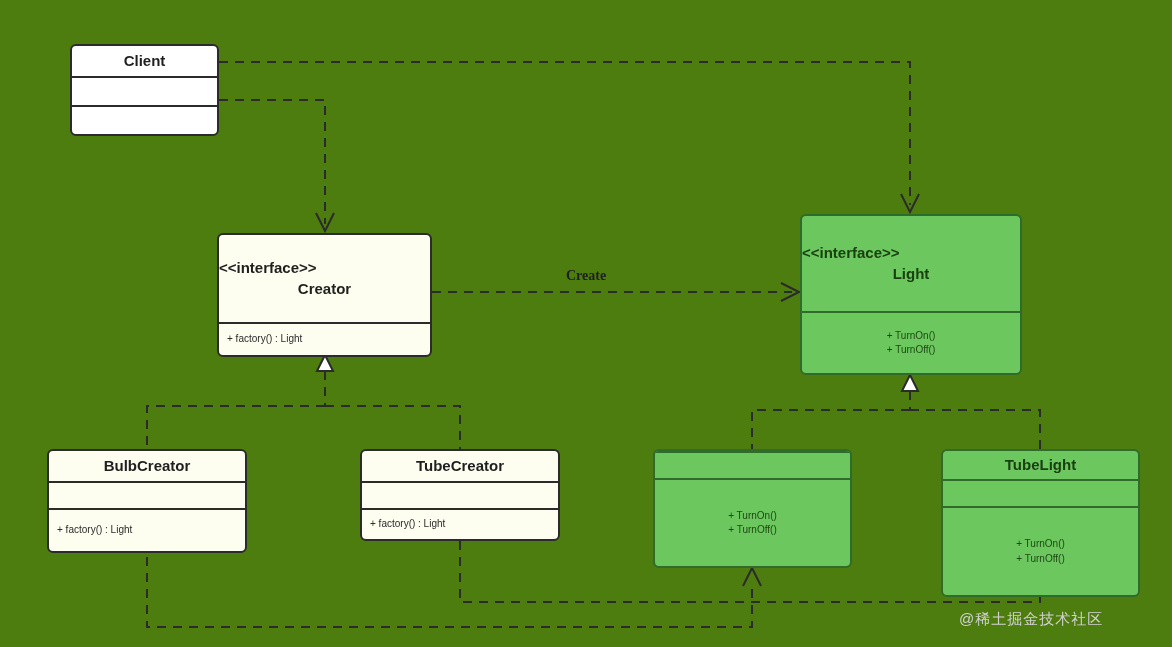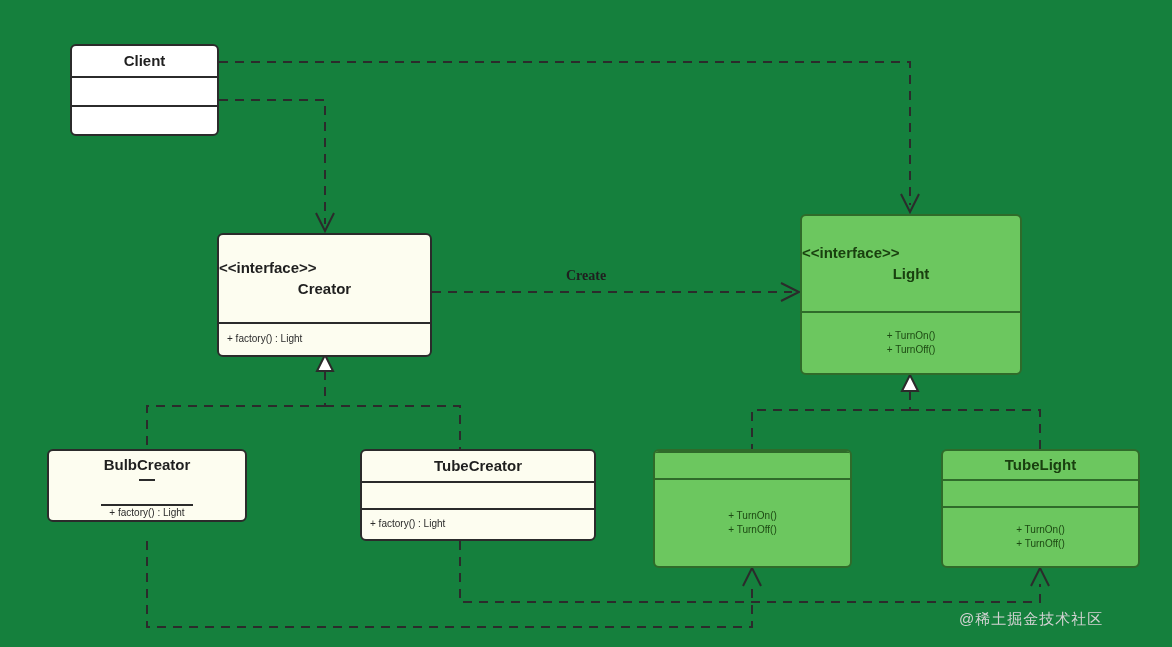--- a/index.html
+++ b/index.html
@@ -4,21 +4,21 @@
 <style>
   html, body {
     margin: 0;
     padding: 0;
     background: #ffffff;
   }
   #canvas {
     position: relative;
     width: 1172px;
     height: 647px;
-    background: #15803d;
+    background: #4d7c0f;
     font-family: "Liberation Sans", sans-serif;
     overflow: hidden;
   }
   .uml-box {
     position: absolute;
     box-sizing: border-box;
     border: 2px solid #2b2b2b;
     border-radius: 6px;
     overflow: hidden;
     display: flex;
@@ -184,33 +184,33 @@
     <div class="compartment" style="flex:1;">
       <div class="stereo-line">&lt;&lt;interface&gt;&gt;</div>
       <div class="title-text">Light</div>
     </div>
     <div class="compartment div-top" style="height:62px;">
       <div class="member-text center">+ TurnOn()</div>
       <div class="member-text center">+ TurnOff()</div>
     </div>
   </div>
 
-  <div class="uml-box cream" style="left:47px; top:449px; width:200px; height:73px;align-items:center;">
+  <div class="uml-box cream" style="left:47px; top:449px; width:200px; height:104px;">
     <div class="compartment" style="height:30px;">
       <div class="title-text">BulbCreator</div>
     </div>
     <div class="compartment div-top" style="height:27px;">
       <div class="member-text left"></div>
     </div>
     <div class="compartment div-top" style="flex:1;">
       <div class="member-text left">+ factory()  :  Light</div>
     </div>
   </div>
 
-  <div class="uml-box cream" style="left:360px; top:449px; width:236px; height:92px;">
+  <div class="uml-box cream" style="left:360px; top:449px; width:200px; height:92px;">
     <div class="compartment" style="height:30px;">
       <div class="title-text">TubeCreator</div>
     </div>
     <div class="compartment div-top" style="height:27px;">
       <div class="member-text left"></div>
     </div>
     <div class="compartment div-top" style="flex:1;">
       <div class="member-text left">+ factory()  :  Light</div>
     </div>
   </div>
@@ -218,21 +218,21 @@
   <div class="uml-box green" style="left:653px; top:449px; width:199px; height:119px;">
     <div class="compartment div-top" style="height:27px;">
       <div class="member-text left"></div>
     </div>
     <div class="compartment div-top" style="flex:1;">
       <div class="member-text center">+ TurnOn()</div>
       <div class="member-text center">+ TurnOff()</div>
     </div>
   </div>
 
-  <div class="uml-box green" style="left:941px; top:449px; width:199px; height:119px;">
+  <div class="uml-box green" style="left:941px; top:449px; width:199px; height:148px;">
     <div class="compartment" style="height:28px;">
       <div class="title-text">TubeLight</div>
     </div>
     <div class="compartment div-top" style="height:27px;">
       <div class="member-text left"></div>
     </div>
     <div class="compartment div-top" style="flex:1;">
       <div class="member-text center">+ TurnOn()</div>
       <div class="member-text center">+ TurnOff()</div>
     </div>

